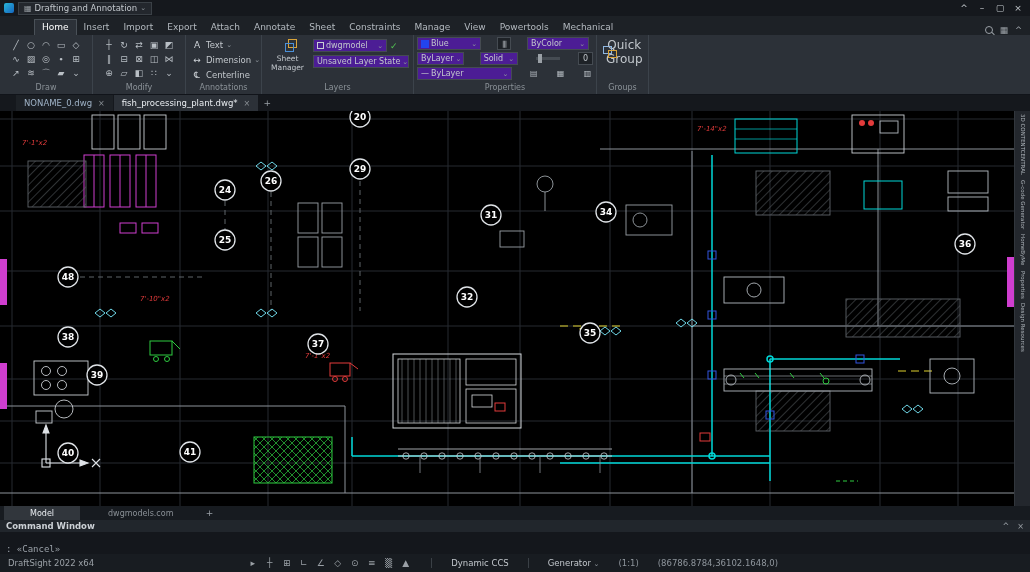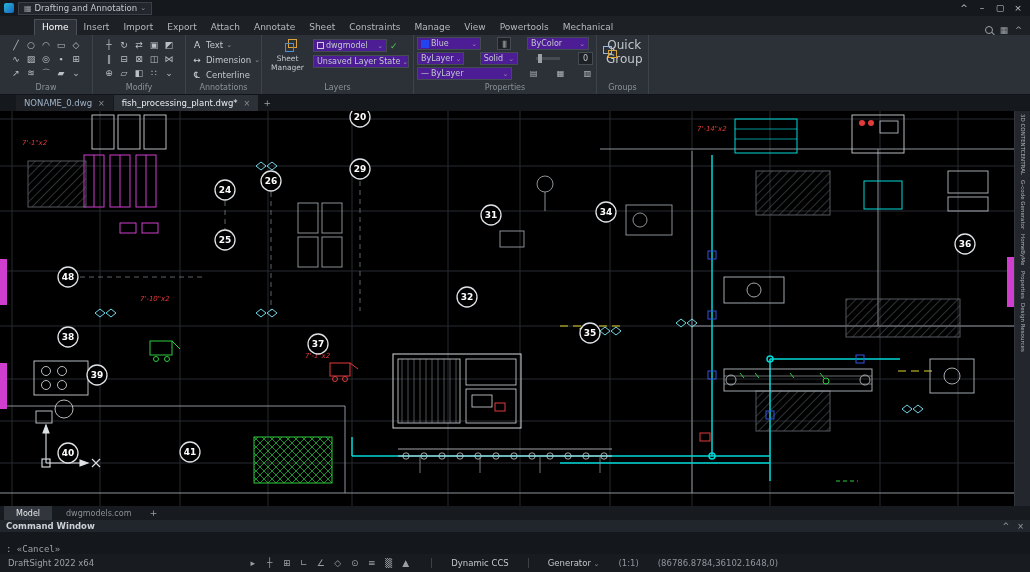--- a/index.html
+++ b/index.html
@@ -84,21 +84,21 @@
   .canvas svg{display:block}
   #balloon-layer circle{fill:#000;stroke:#dfe3e7;stroke-width:1.3}
   #balloon-layer text{fill:#fff;font:bold 9px "DejaVu Sans",sans-serif;text-anchor:middle}
   #annotation-layer text{fill:#e23b3b;font:italic 7px "DejaVu Sans",sans-serif}
   .sidestrip{width:16px;background:#23272d;border-left:1px solid #31363c;display:flex;flex-direction:column;
     align-items:center;padding-top:3px;gap:5px;overflow:hidden}
   .vtab{writing-mode:vertical-rl;font-size:5.5px;line-height:1;color:#aab0b6;letter-spacing:0;white-space:nowrap}
 
   
   .modeltabs{height:14px;background:#171b20;display:flex;align-items:center;padding-left:4px;gap:2px;flex:none}
-  .mtab{height:14px;display:flex;align-items:center;padding:0 12px;font-size:8px;color:#8a9096}
+  .mtab{height:14px;display:flex;align-items:center;padding:0 26px;font-size:8px;color:#8a9096}
   .mtab.active{background:#31363c;color:#e8ecf0}
 
   
   .cmdwin{height:34px;background:#14171c;flex:none}
   .cmdheader{height:12px;background:#21262c;display:flex;align-items:center;padding:0 6px;font-size:8.5px;
     font-weight:bold;color:#ccd1d6}
   .cmdheader-right{margin-left:auto;display:flex;gap:8px;font-size:8px;color:#9aa0a6;font-weight:normal}
   .cmdline{height:10px;font-family:"DejaVu Sans Mono","Liberation Mono",monospace;font-size:9px;
     color:#9aa1a8;padding:12px 6px;line-height:10px}
   .cmdinput{height:12px;display:flex;align-items:center;padding:0 6px;gap:3px;

